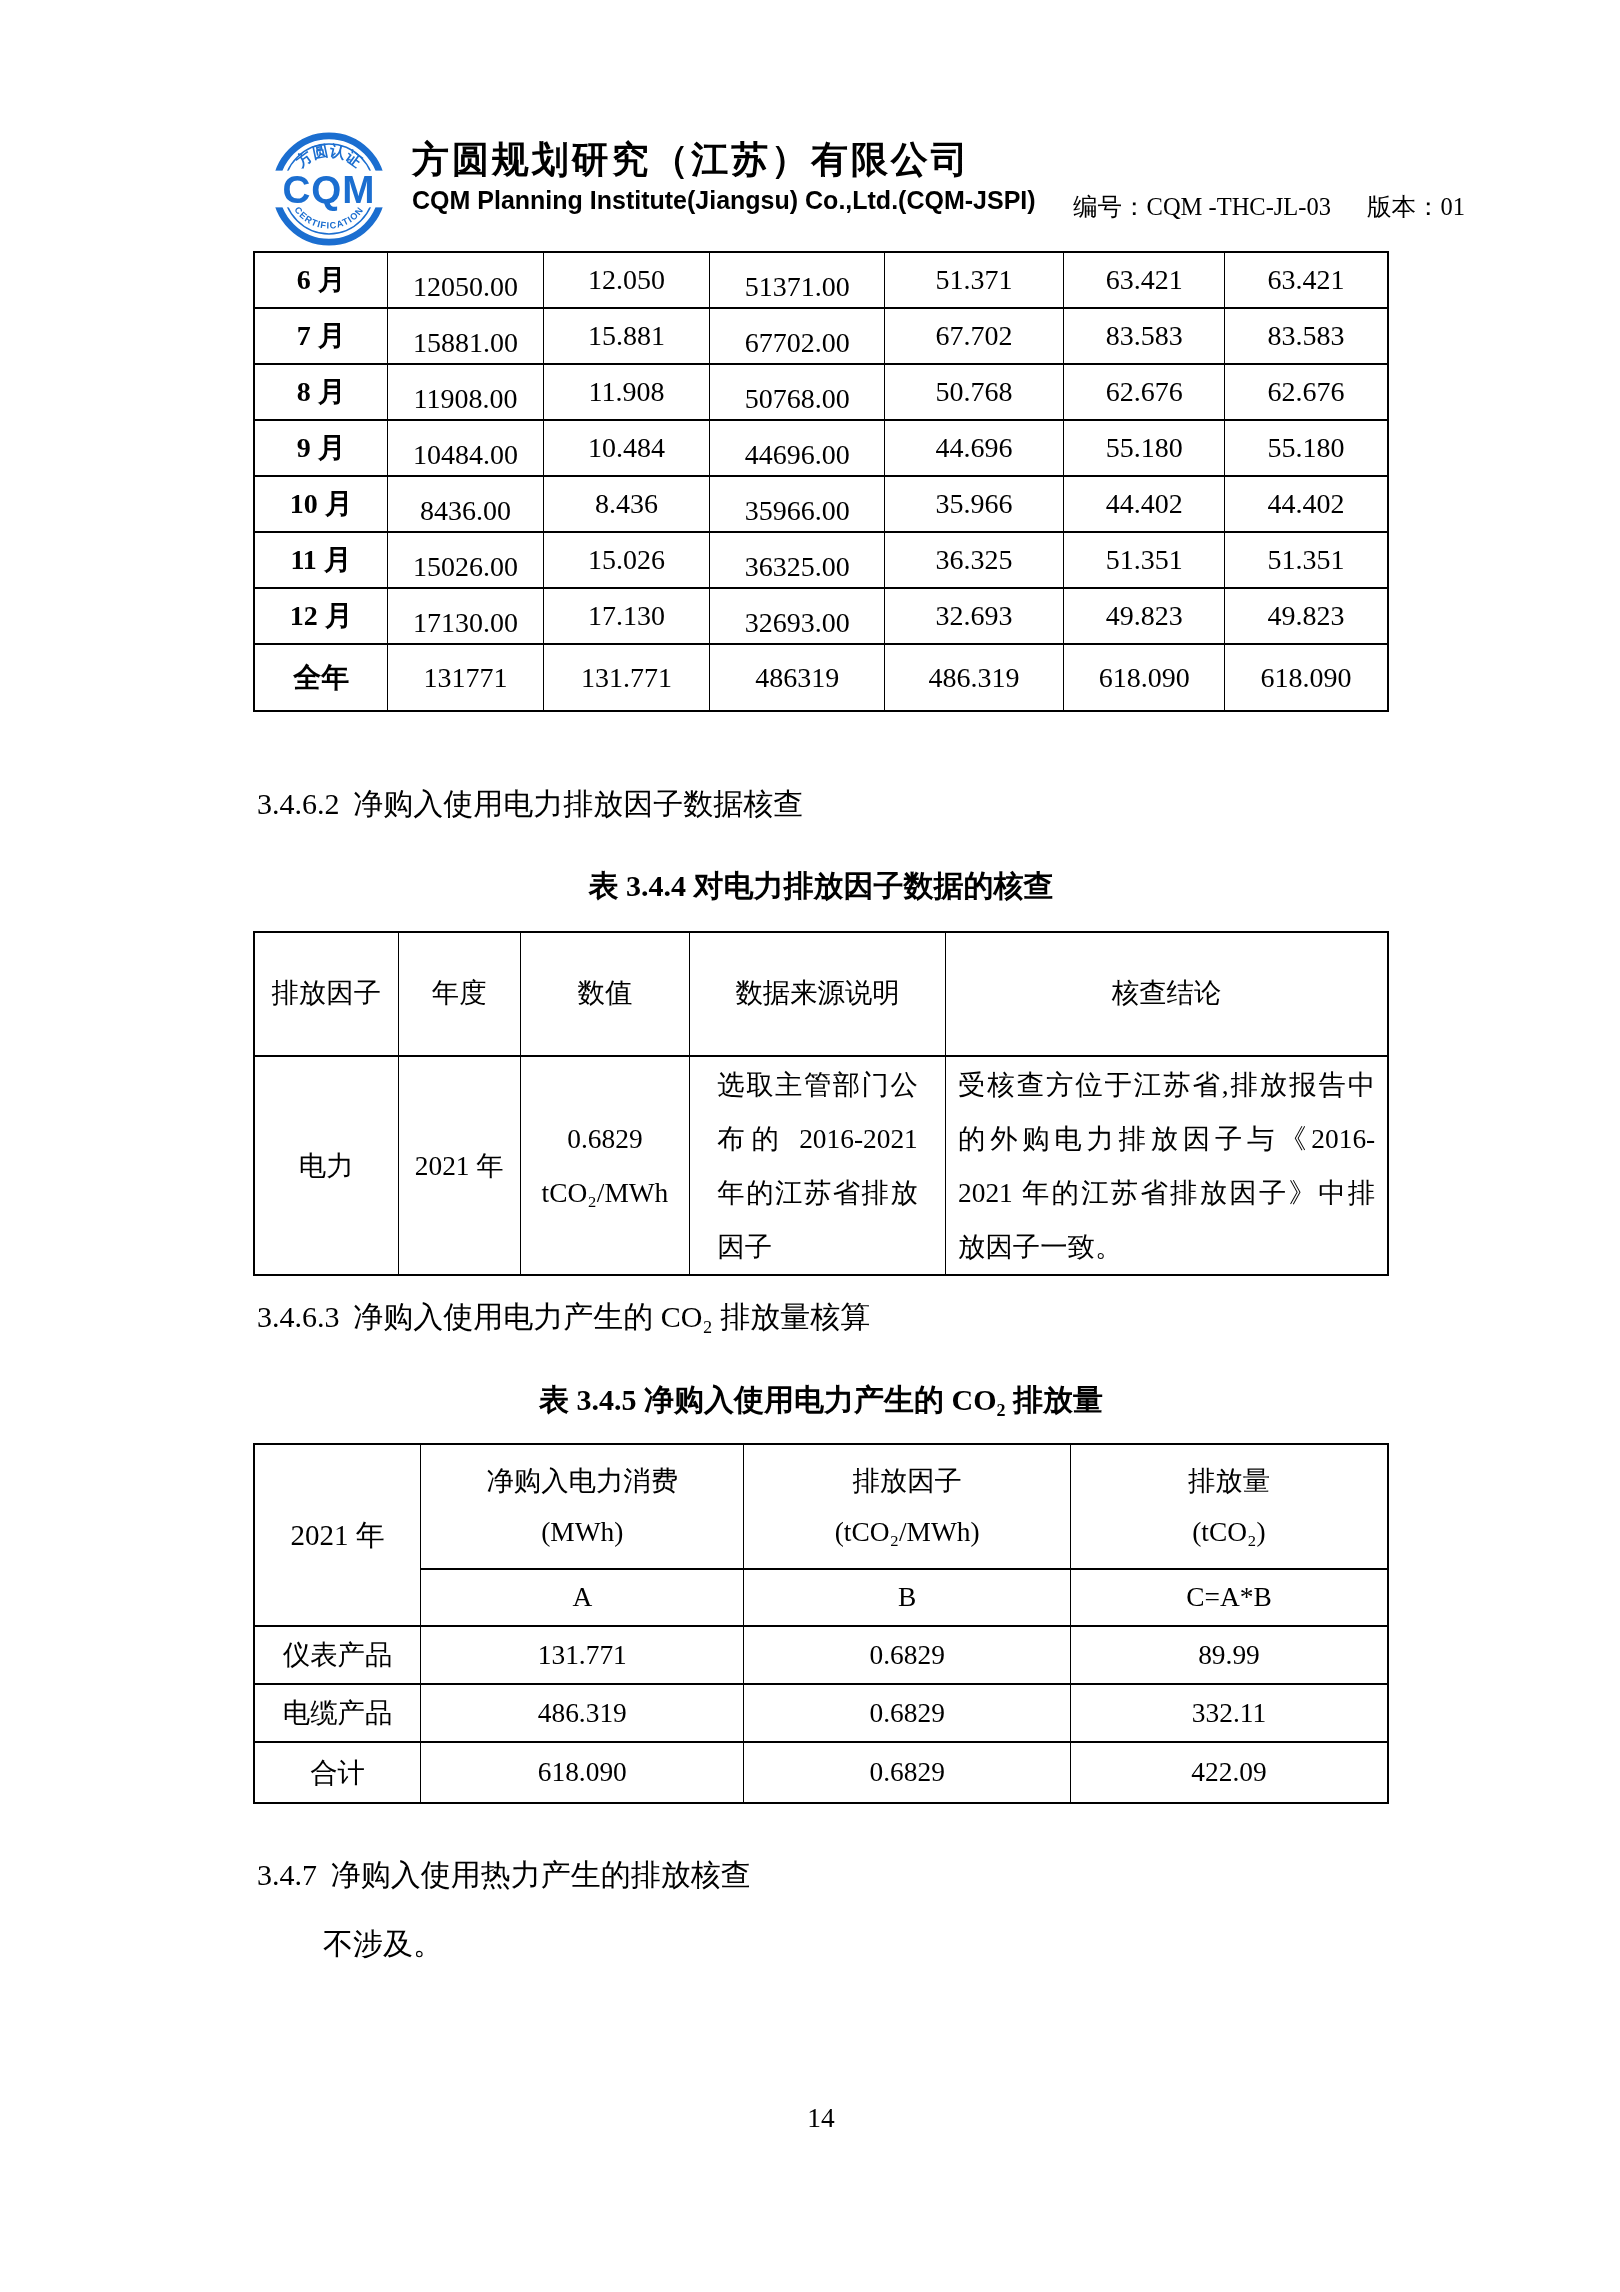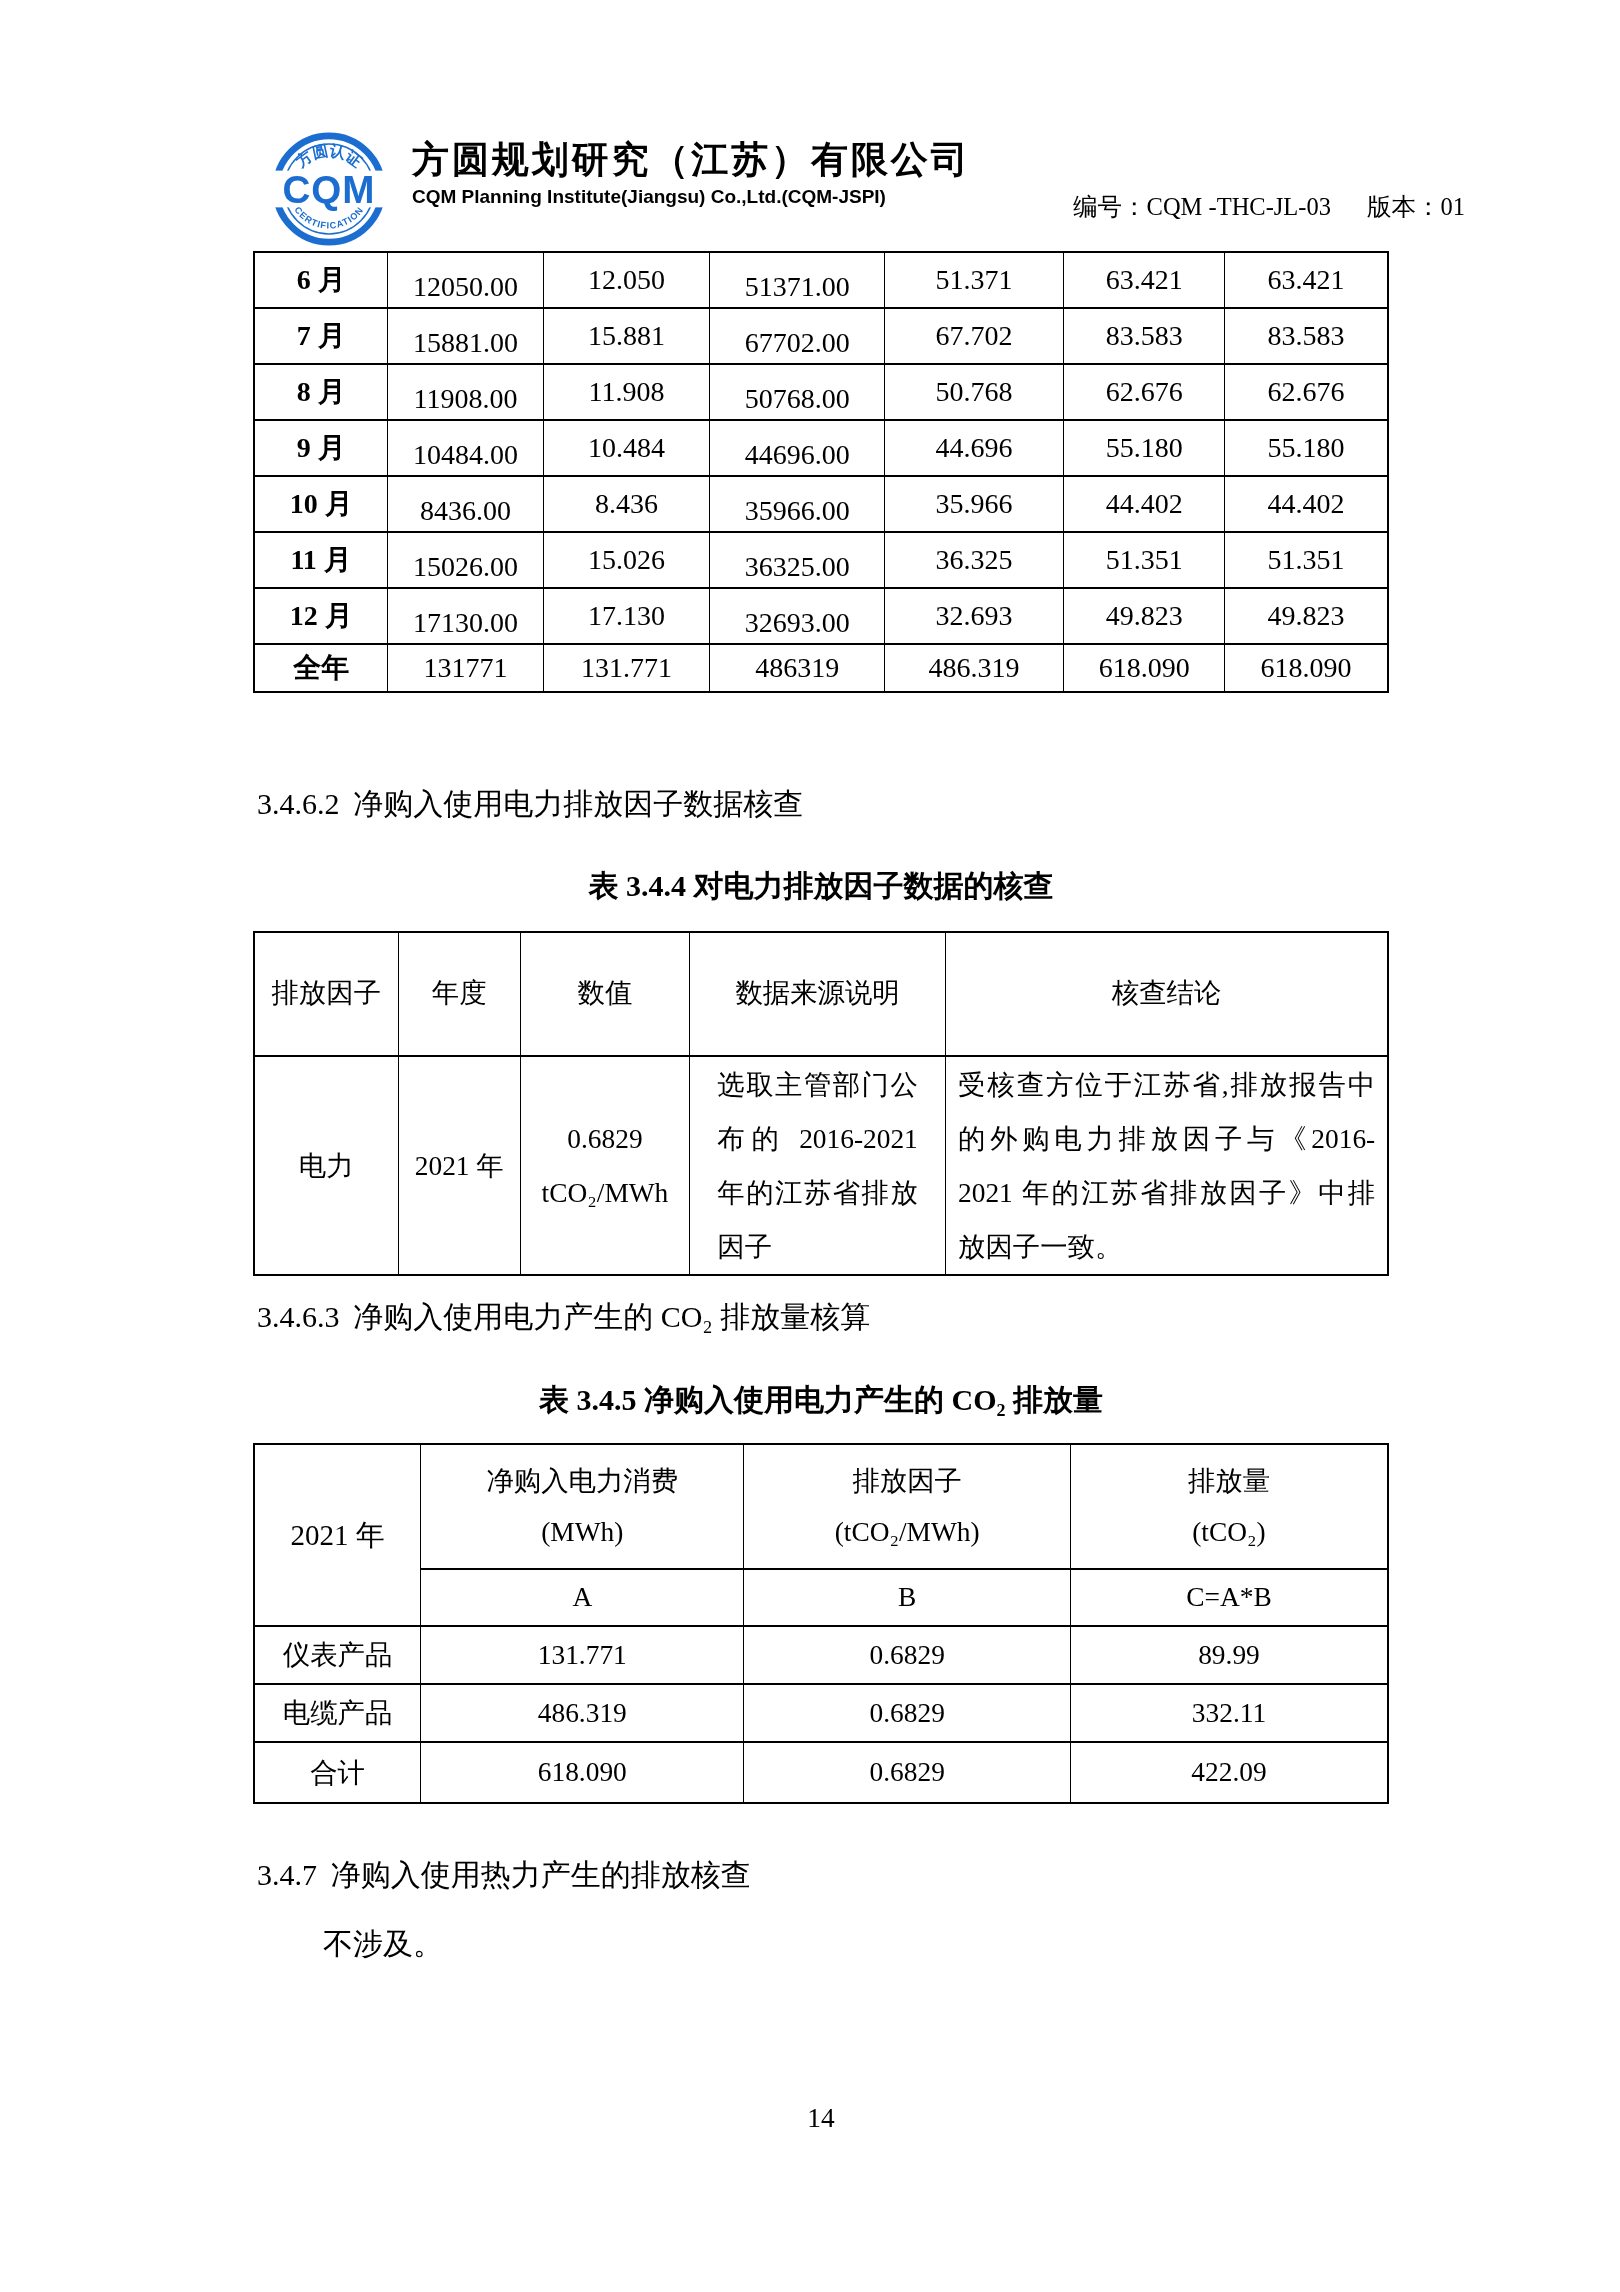--- a/index.html
+++ b/index.html
@@ -12,21 +12,21 @@
 
   
   .logo { position:absolute; left:271px; top:131px; width:116px; height:116px; }
   .co-cn {
     position:absolute; left:412px; top:135px;
     font-size:37px; font-weight:bold; letter-spacing:2.9px; white-space:nowrap;
   }
   .co-en {
     position:absolute; left:412px; top:186px;
     font-family:"Liberation Sans","DejaVu Sans",sans-serif;
-    font-size:19px; font-weight:bold; letter-spacing:0px; white-space:nowrap;
+    font-size:25px; font-weight:bold; letter-spacing:0px; white-space:nowrap;
   }
   .docno {
     position:absolute; top:190px; right:155px;
     font-size:24.5px; white-space:nowrap;
   }
   .docno .ver { margin-left:36px; }
 
   
   table.t {
     position:absolute; left:253px; width:1136px;
@@ -36,21 +36,21 @@
   table.t td, table.t th {
     border-left:1px solid #000; border-right:1px solid #000;
     border-top:2px solid #000; border-bottom:2px solid #000;
     text-align:center; vertical-align:middle;
     font-weight:normal; padding:0; overflow:hidden;
   }
 
   
   .t1 { top:251px; font-size:28px; }
   .t1 tr { height:56px; }
-  .t1 tr.last { height:48px; }
+  .t1 tr.last { height:67px; }
   .t1 td.mon { font-weight:bold; }
   .t1 td.vlow { padding-top:13.7px; }
 
   
   .sec { position:absolute; left:257px; font-size:30px; font-weight:normal; white-space:nowrap; }
   .sec .num { margin-right:13.7px; }
   .h3462 { top:784px; }
   .h3463 { top:1297px; }
   .h347  { top:1855px; }
   .cap { position:absolute; left:253px; width:1136px; text-align:center;

